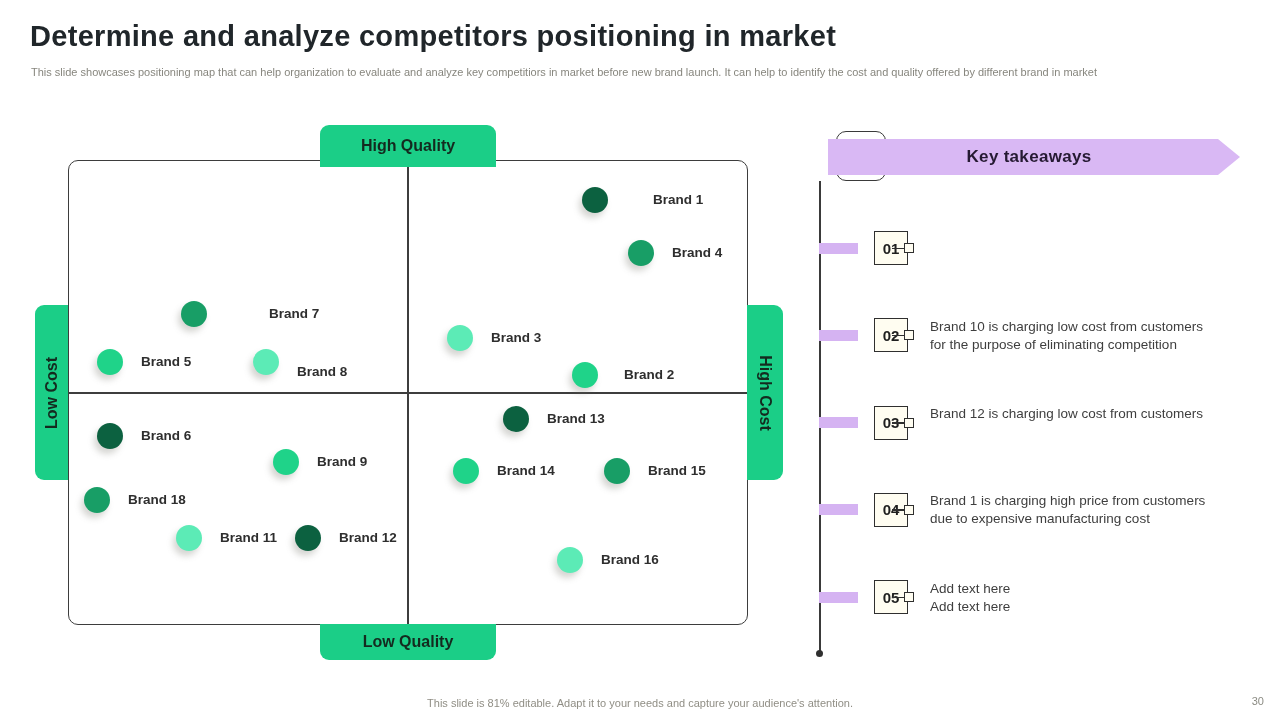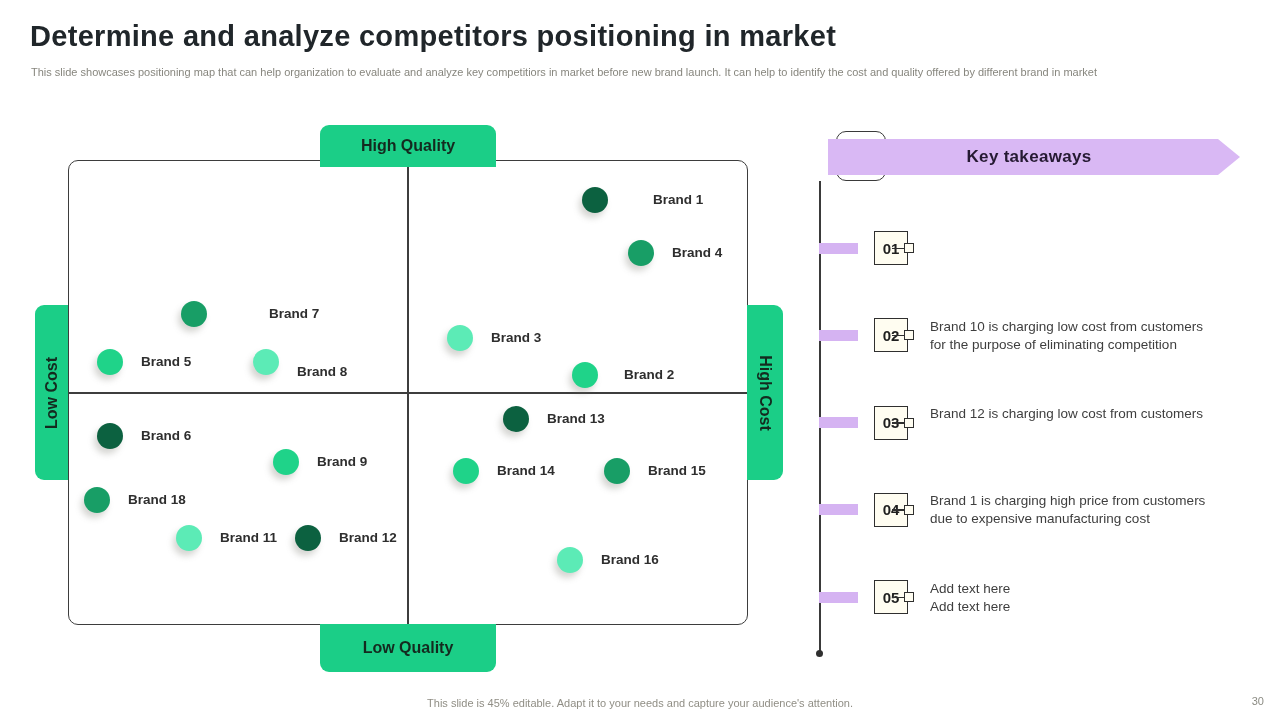--- a/index.html
+++ b/index.html
@@ -25,21 +25,21 @@
     position: absolute; left: 68px; top: 160px; width: 680px; height: 465px;
     border: 1.5px solid #3D3D3D; border-radius: 10px;
   }
   .map-vline { position: absolute; left: 407px; top: 160px; width: 1.5px; height: 465px; background: #3D3D3D; }
   .map-hline { position: absolute; left: 68px; top: 392px; width: 680px; height: 1.5px; background: #3D3D3D; }
   .tab {
     position: absolute; display: flex; align-items: center; justify-content: center;
     background: #1BCE87; color: #142A1F; font-weight: bold; font-size: 16px;
   }
   .tab-top    { left: 320px; top: 125px; width: 176px; height: 42px; border-radius: 9px 9px 0 0; }
-  .tab-bottom { left: 320px; top: 624px; width: 176px; height: 48px; border-radius: 0 0 9px 9px; text-align: center; }
+  .tab-bottom { left: 320px; top: 624px; width: 176px; height: 36px; border-radius: 0 0 9px 9px; text-align: center; }
   .tab-left   { left: 35px;  top: 305px; width: 33px;  height: 175px; border-radius: 9px 0 0 9px; }
   .tab-right  { left: 747px; top: 305px; width: 36px;  height: 175px; border-radius: 0 9px 9px 0; }
   .tab-left  > span { transform: rotate(-90deg); white-space: nowrap; }
   .tab-right > span { transform: rotate(90deg);  white-space: nowrap; }
   .brand-dot {
     position: absolute; width: 26px; height: 26px; border-radius: 50%;
     box-shadow: -3px 5px 6px rgba(120,120,110,0.30);
   }
   .brand-label {
     position: absolute; height: 18px; line-height: 18px;
@@ -195,16 +195,16 @@
           <div class="kt-connector"></div>
           <div class="kt-square"></div>
           <div class="kt-text">
             <div>Add text here</div>
             <div>Add text here</div>
           </div>
         </div>
       </div>
   </div>
 
-  <div class="footer">This slide is 45% editable. Adapt it to your needs and capture your audience's attention.</div>
+  <div class="footer">This slide is 81% editable. Adapt it to your needs and capture your audience's attention.</div>
   <div class="page-number">30</div>
 
 </div>
 
 </body></html>

